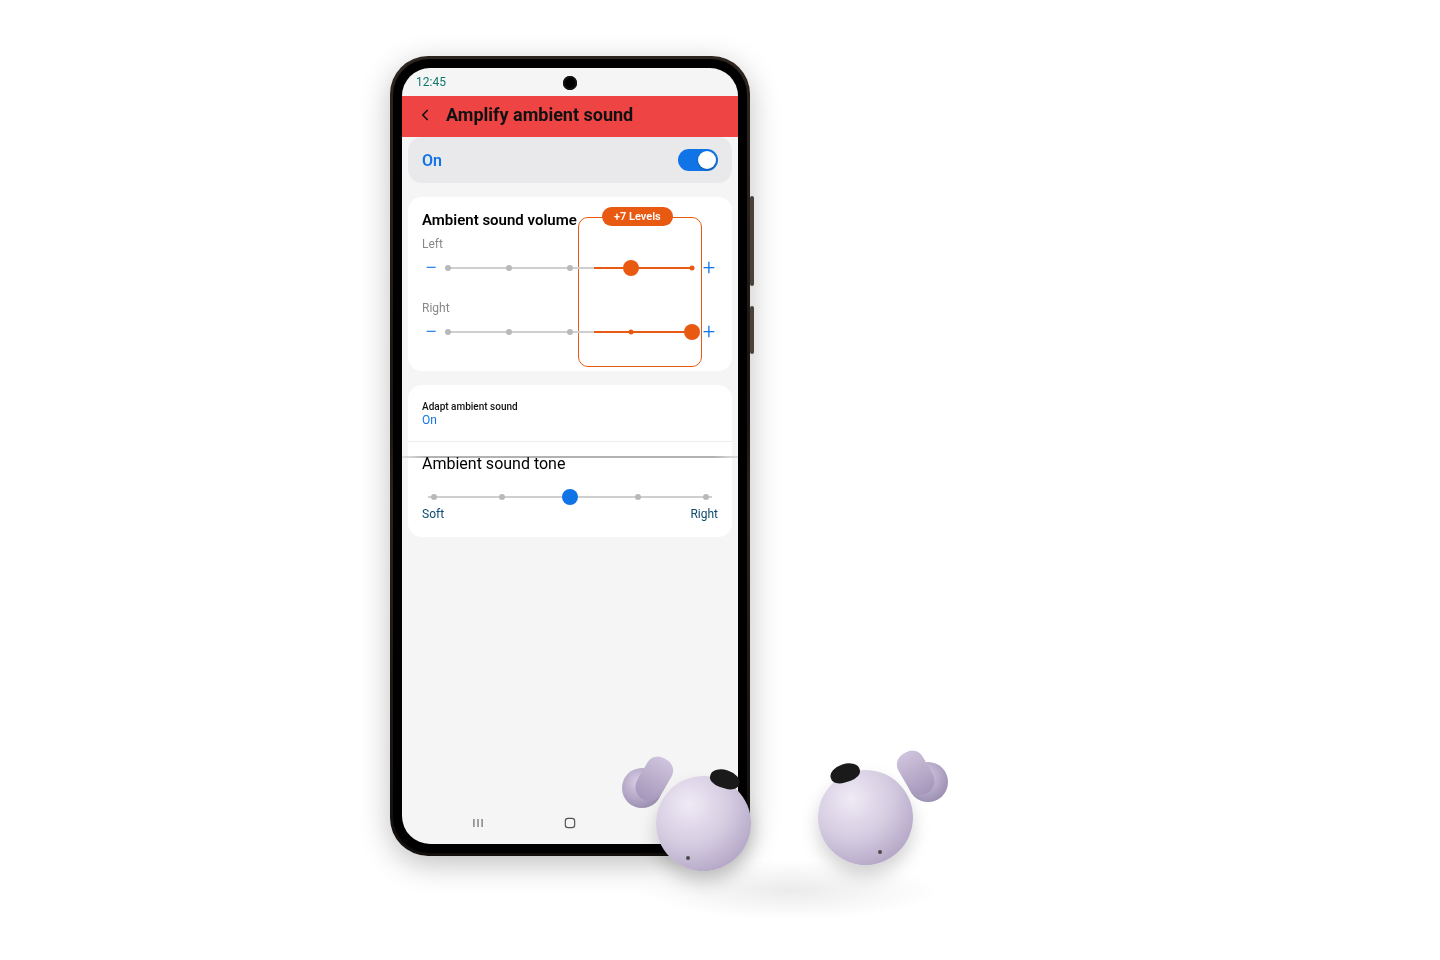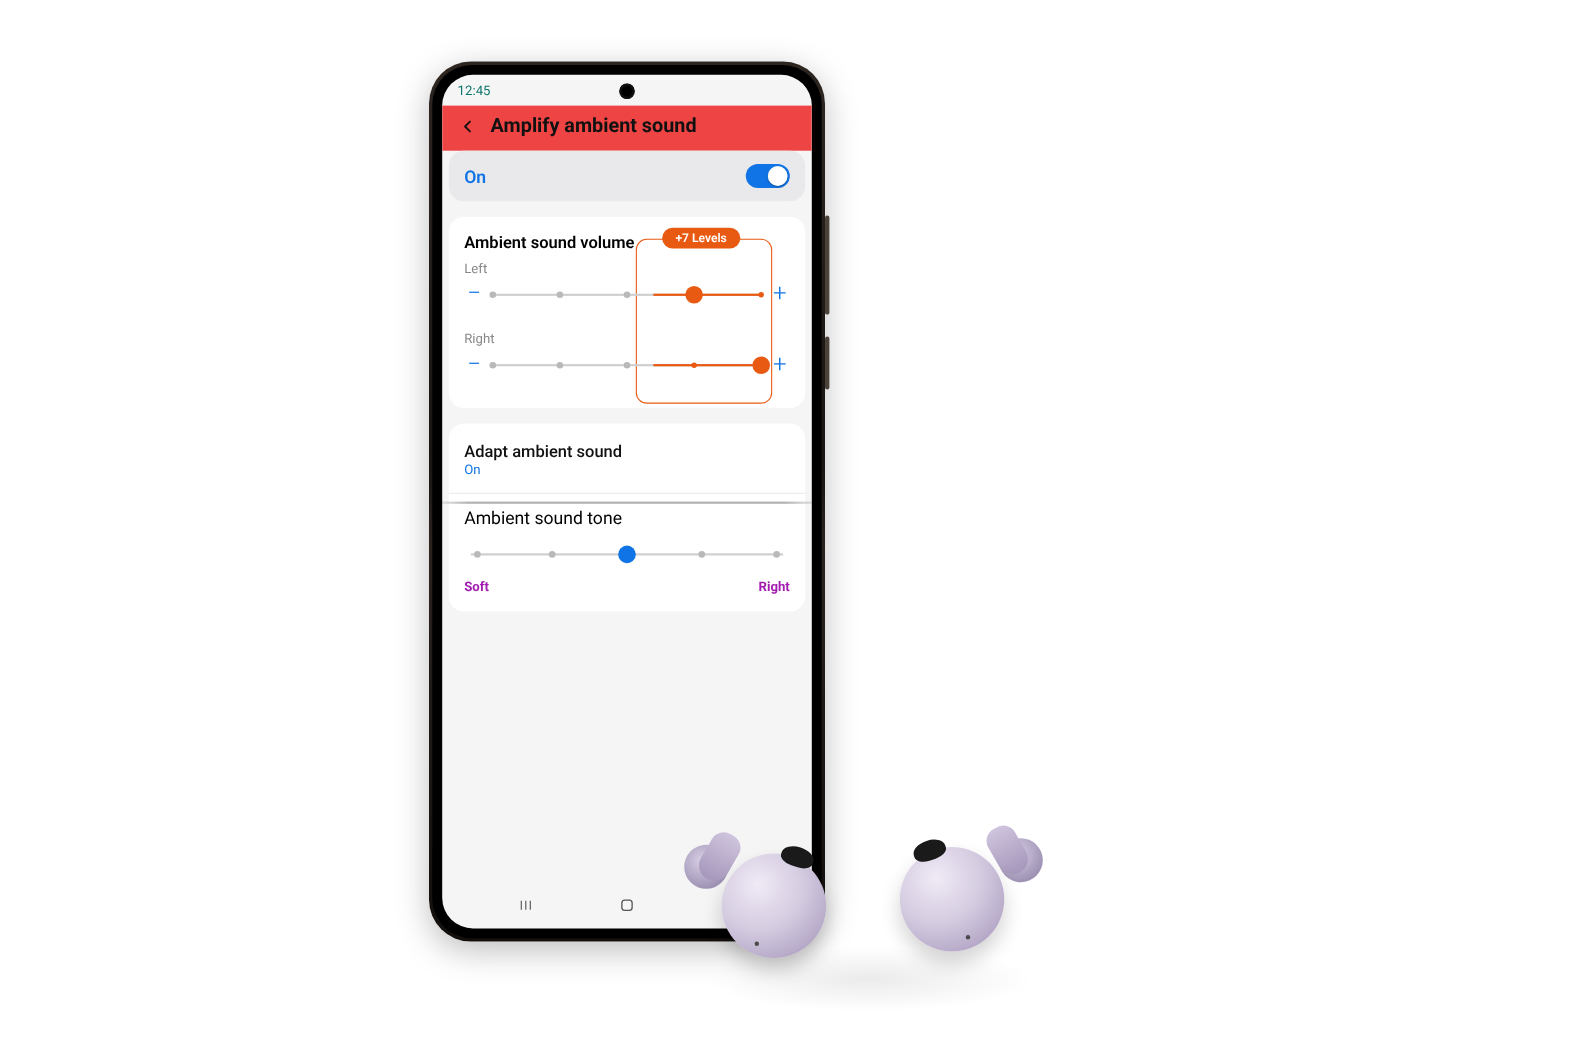--- a/index.html
+++ b/index.html
@@ -203,21 +203,21 @@
     color: #fff;
     font-size: 11px;
     font-weight: 600;
     padding: 3px 12px;
     border-radius: 11px;
     white-space: nowrap;
   }
   .row-item {
     padding: 2px 0 10px 0;
   }
-  .row-item .row-title { font-size: 15px; font-weight: 500; color: #111; }
+  .row-item .row-title { font-size: 10px; font-weight: 500; color: #111; }
   .row-item .row-sub   { font-size: 12px; color: #1074e6; margin-top: 1px; }
   .divider {
     height: 1px;
     background: #ececec;
     margin: 4px -14px 12px -14px;
   }
   .tone-slider {
     position: relative;
     height: 20px;
     margin-top: 14px;
@@ -243,23 +243,22 @@
     width: 16px; height: 16px;
     background: #1074e6;
     border-radius: 50%;
     top: 50%;
     transform: translate(-50%, -50%);
   }
   .tone-ends {
     display: flex;
     justify-content: space-between;
     font-size: 12px;
-    color: #a21caf;
-    margin-top: 12px;
-    font-weight: bold;
+    color: #0c4a6e;
+    margin-top: 0;
   }
   .navbar {
     position: absolute;
     bottom: 0; left: 0; right: 0;
     height: 42px;
     display: flex;
     align-items: center;
     justify-content: space-around;
     padding: 0 30px;
     color: #555;

